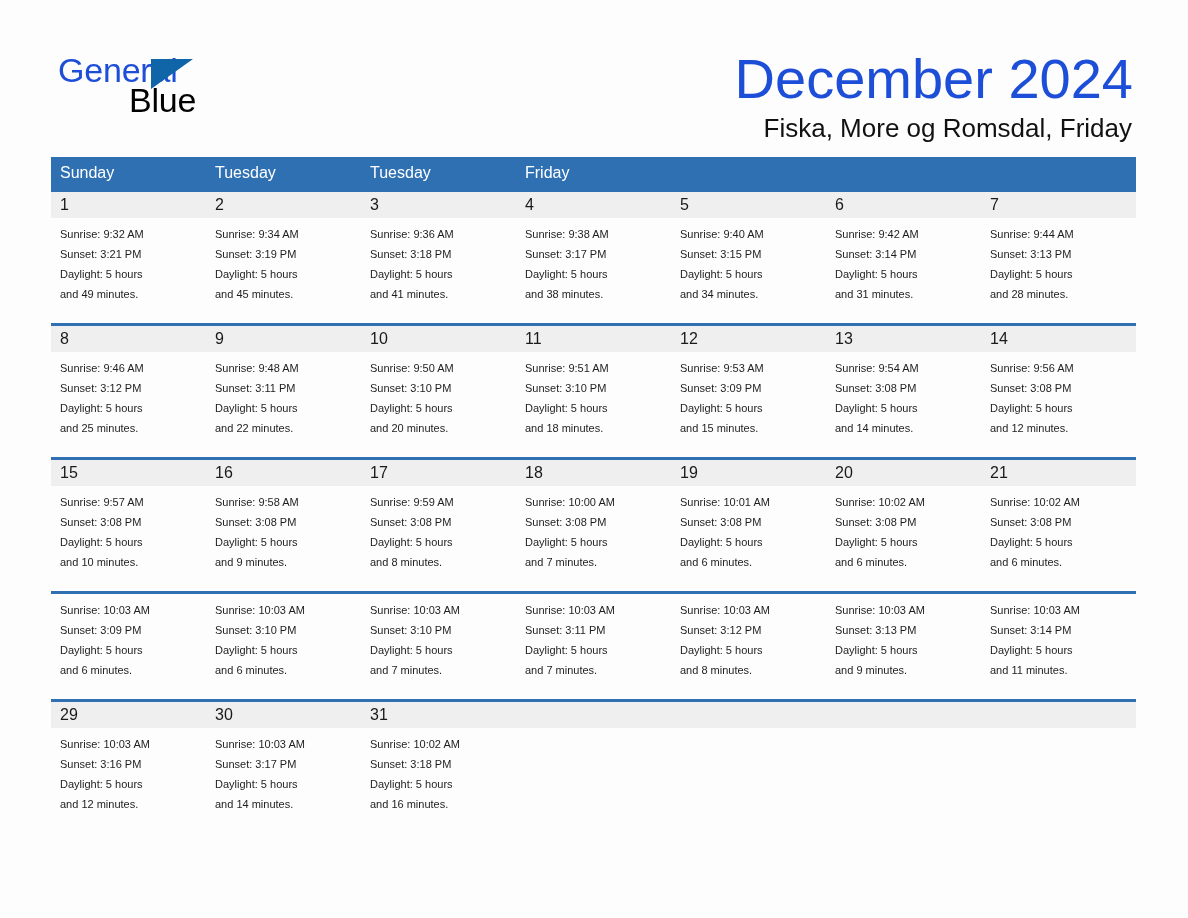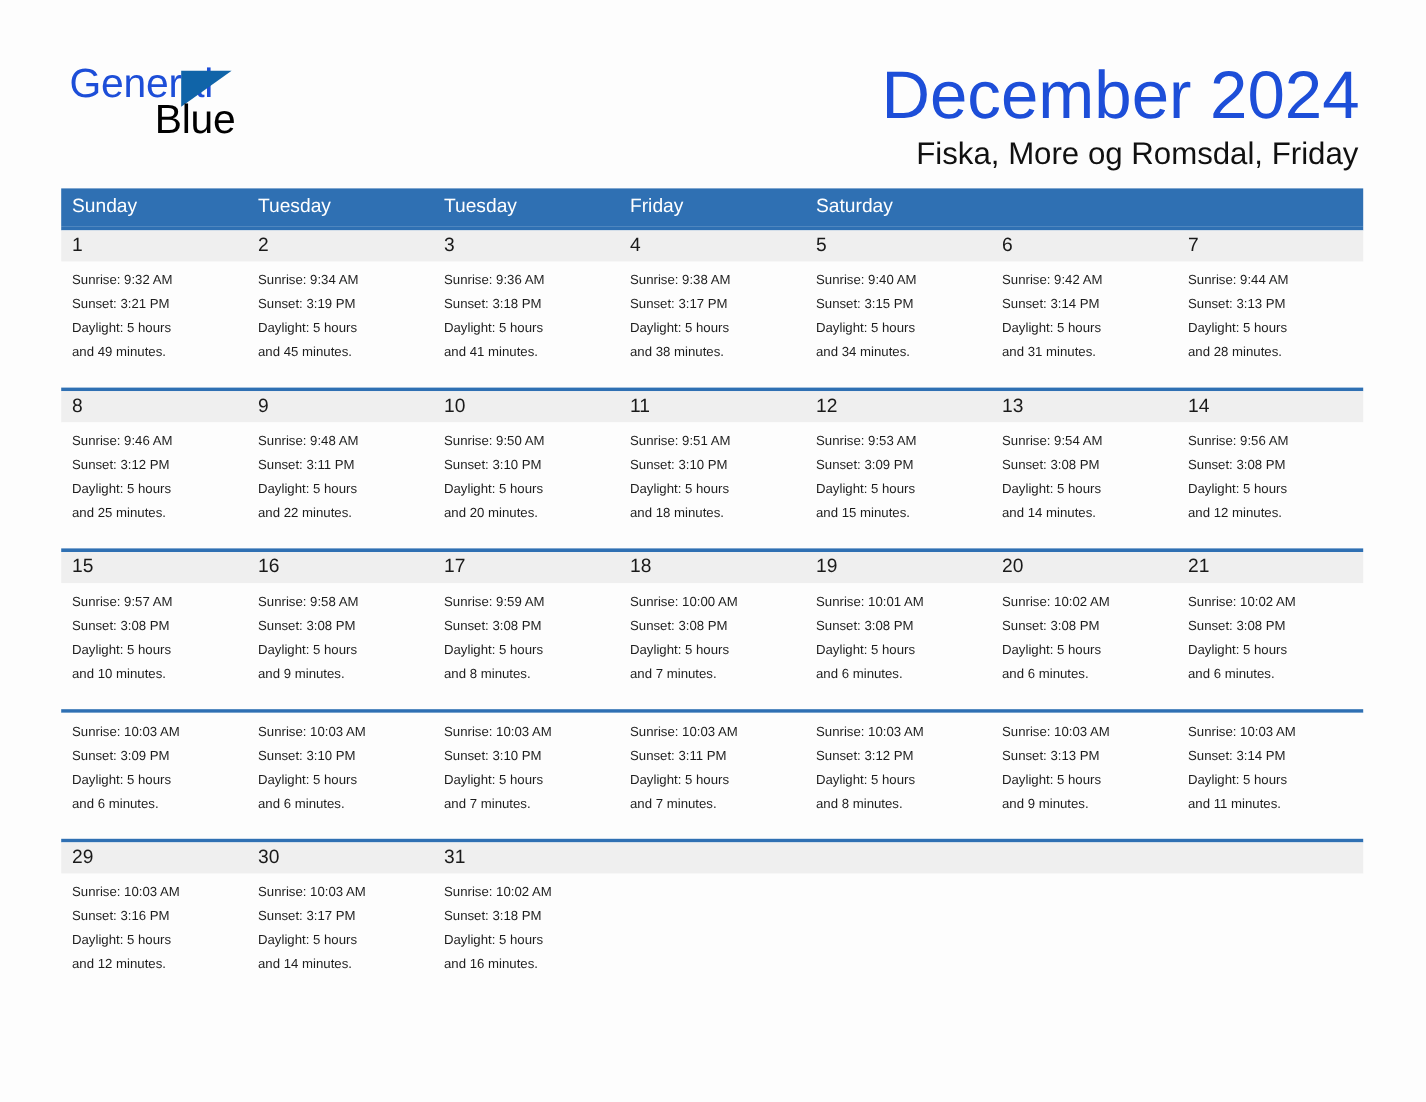--- a/index.html
+++ b/index.html
@@ -186,23 +186,20 @@
       </div>
       <div class="cal-col">
         <div class="dow-cell">Tuesday</div>
       </div>
       <div class="cal-col">
         <div class="dow-cell">Tuesday</div>
       </div>
       <div class="cal-col">
         <div class="dow-cell">Friday</div>
       </div>
-      <div class="cal-col">
-        <div class="dow-cell">Saturday</div>
-      </div>
     </div>
 
     <div class="week">
       <div class="week-rule"></div>
       <div class="cal-row daynum-row">
         <div class="cal-col">
             <div class="daynum-cell">1</div>
           </div>
         <div class="cal-col">
             <div class="daynum-cell">2</div>

